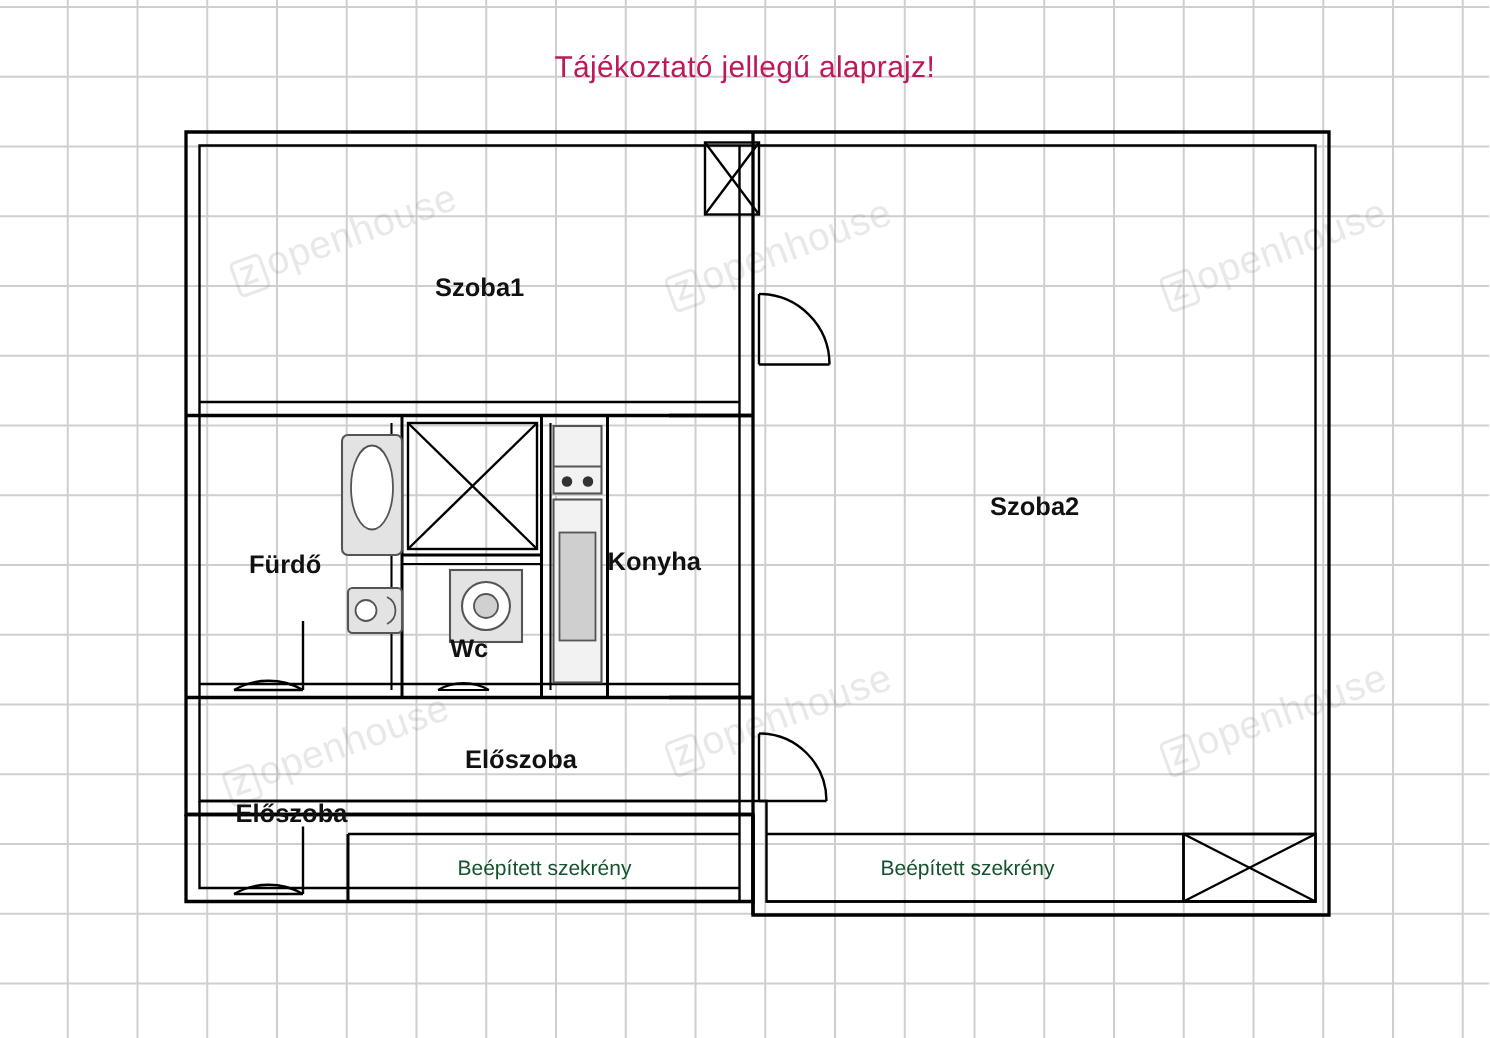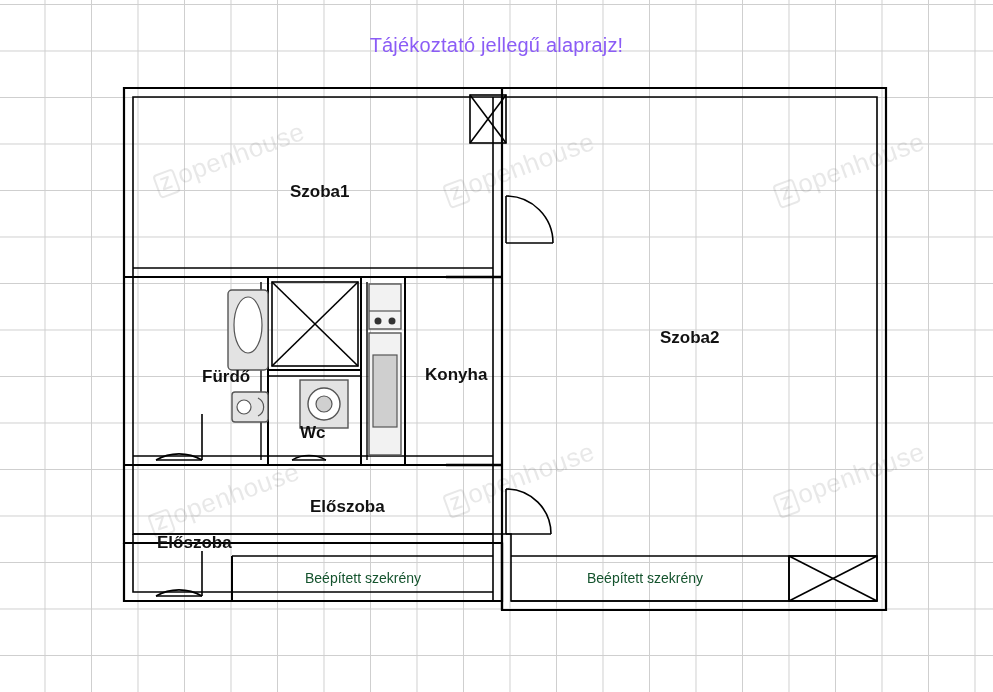--- a/index.html
+++ b/index.html
@@ -28,21 +28,21 @@
     background-size: 46.5px 46.5px;
     background-position: -2px 4px;
   }
   #title {
     position: absolute;
     left: 0;
     top: 34px;
     width: 993px;
     text-align: center;
     font-size: 20px;
-    color: #8b5cf6;
+    color: #be185d;
     letter-spacing: .2px;
   }
   
   #plan {
     position: absolute;
     left: 0; top: 0;
     width: 993px;
     height: 692px;
   }
   .room-label {
@@ -215,22 +215,22 @@
       <g>
         <rect x="369" y="333" width="32" height="122" fill="#f2f2f2" stroke="#555555" stroke-width="1.4"></rect>
         <rect x="373" y="355" width="24" height="72" fill="#cfcfcf" stroke="#555555" stroke-width="1.2"></rect>
       </g>
 
     </g>
   </svg>
 
   <div class="room-label" style="left:290px; top:182px;">Szoba1</div>
   <div class="room-label" style="left:660px; top:328px;">Szoba2</div>
-  <div class="room-label" style="left:166px; top:367px;margin-left:36px;">Fürdő</div>
+  <div class="room-label" style="left:166px; top:367px;">Fürdő</div>
   <div class="room-label" style="left:300px; top:423px;">Wc</div>
-  <div class="room-label" style="left:425px; top:365px;">Konyha</div>
+  <div class="room-label" style="left:405px; top:365px;">Konyha</div>
   <div class="room-label" style="left:310px; top:497px;">Előszoba</div>
   <div class="room-label" style="left:137px; top:533px;margin-left:20px;">Előszoba</div>
 
   <div class="cab-label" style="left:305px; top:570px;">Beépített szekrény</div>
   <div class="cab-label" style="left:587px; top:570px;">Beépített szekrény</div>
 
 </div>
 
 </body></html>

